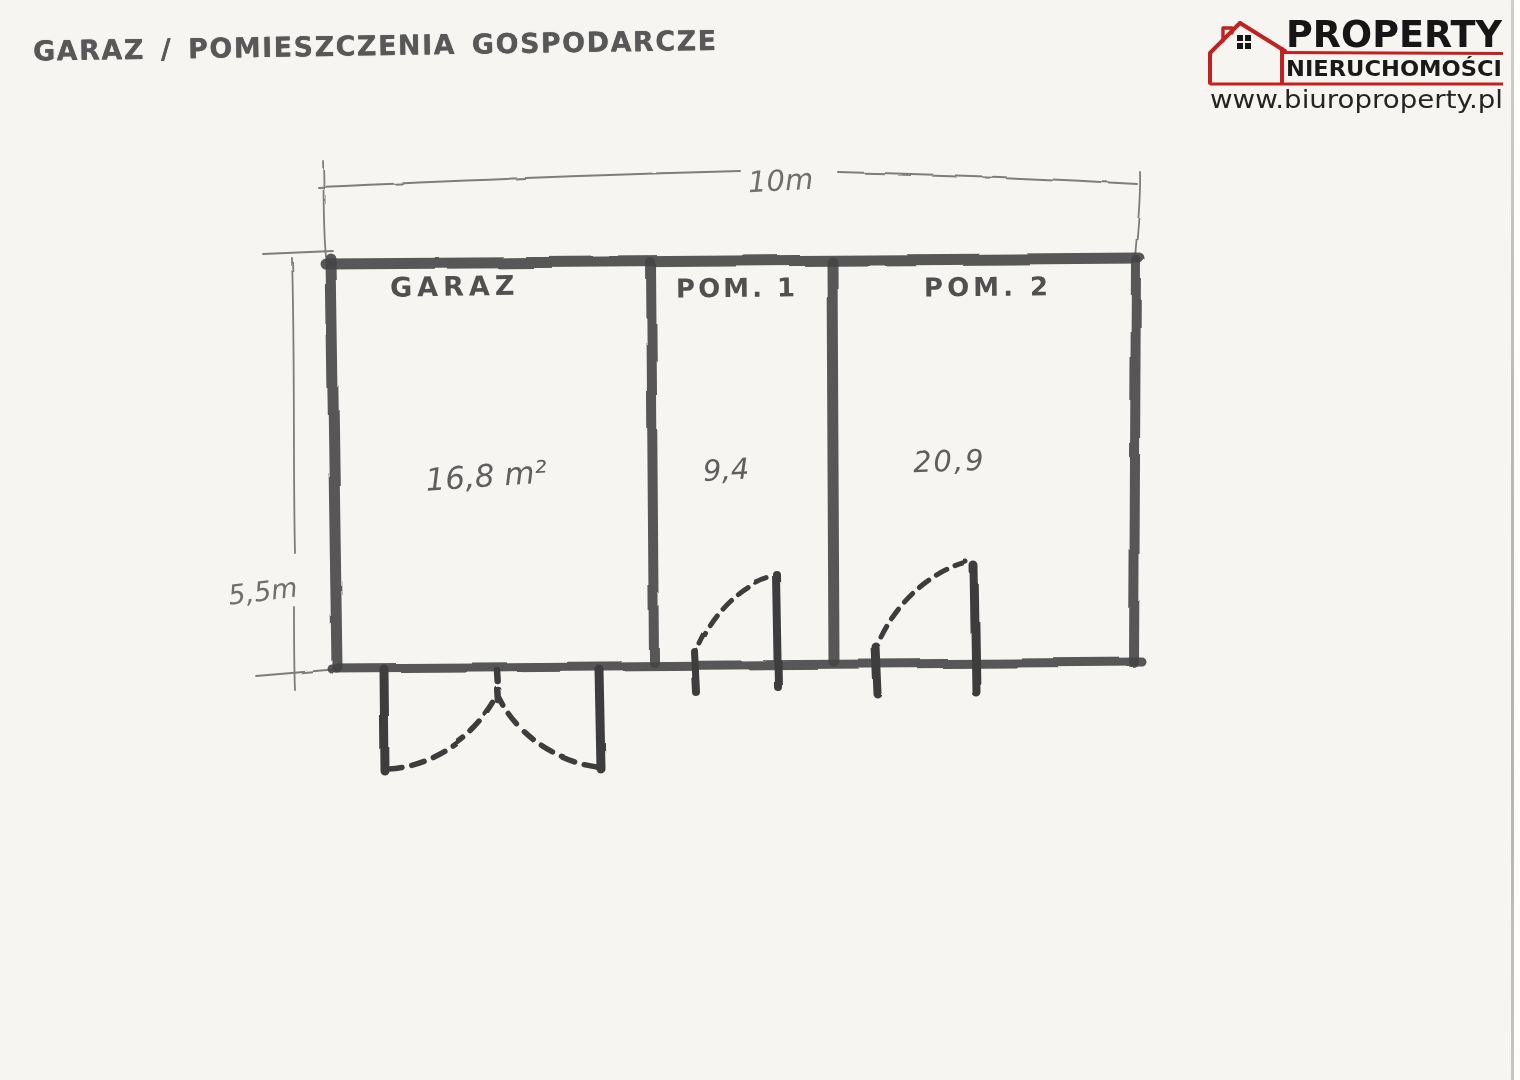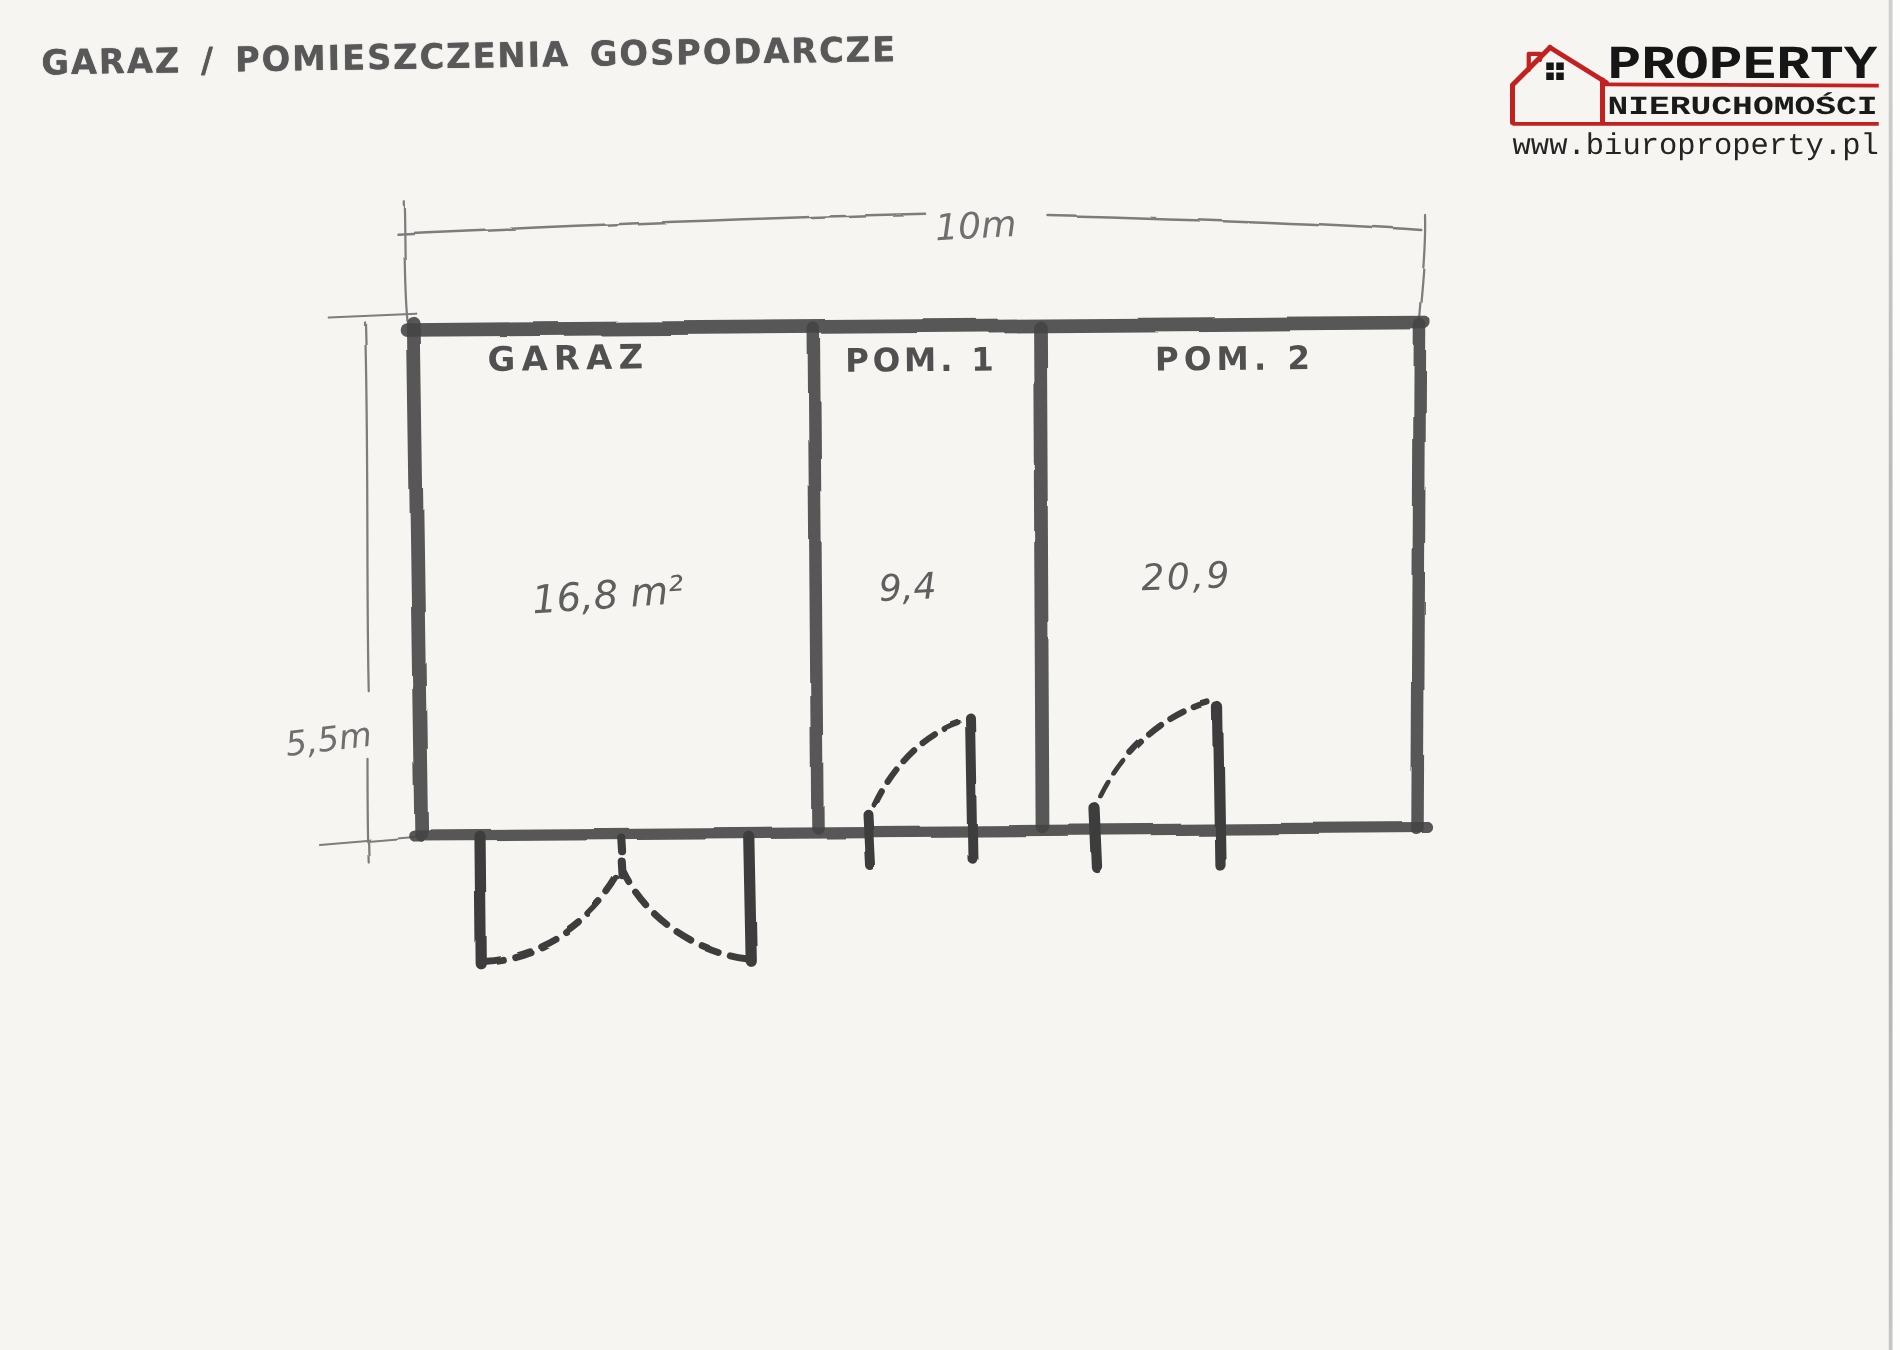--- a/index.html
+++ b/index.html
@@ -11,21 +11,21 @@
   .page{position:absolute;inset:0;}
   
   .sketch-title{
     position:absolute;left:33px;top:30px;
     font-size:27px;font-weight:bold;letter-spacing:1.5px;word-spacing:5px;
     color:#585858;transform:rotate(-0.9deg) scaleY(1.02);
     text-shadow:0 0 0.7px #585858;
     white-space:nowrap;
   }
   
-  .logo{position:absolute;left:1200px;top:16px;width:310px;height:114px;font-family:Liberation Mono, monospace;}
+  .logo{position:absolute;left:1200px;top:1px;width:310px;height:114px;}
   .logo svg{display:block;}
   
   .plan-svg{position:absolute;left:0;top:0;}
   
   .scan-edge{
     position:absolute;top:0;right:6px;width:3px;height:1080px;
     background:linear-gradient(180deg,#c2c2c2 0%,#a8a8a8 35%,#9e9e9e 70%,#b5b5b5 100%);
     opacity:.75;
   }
   .scan-margin{

